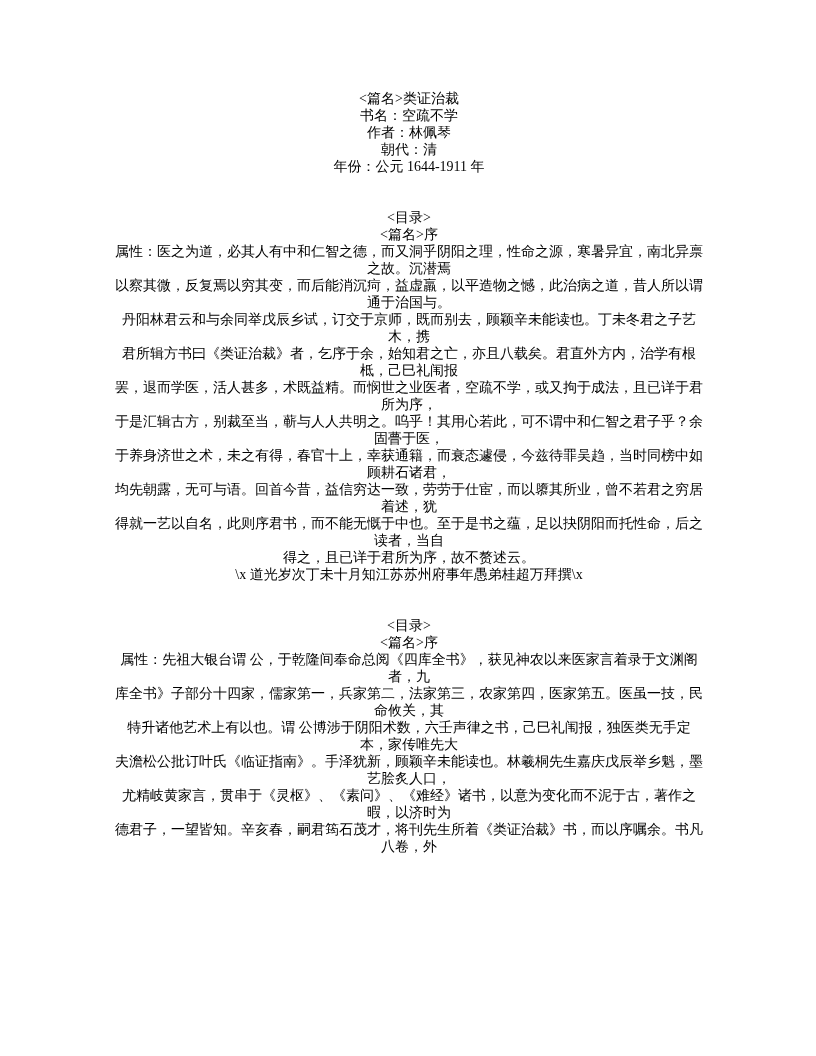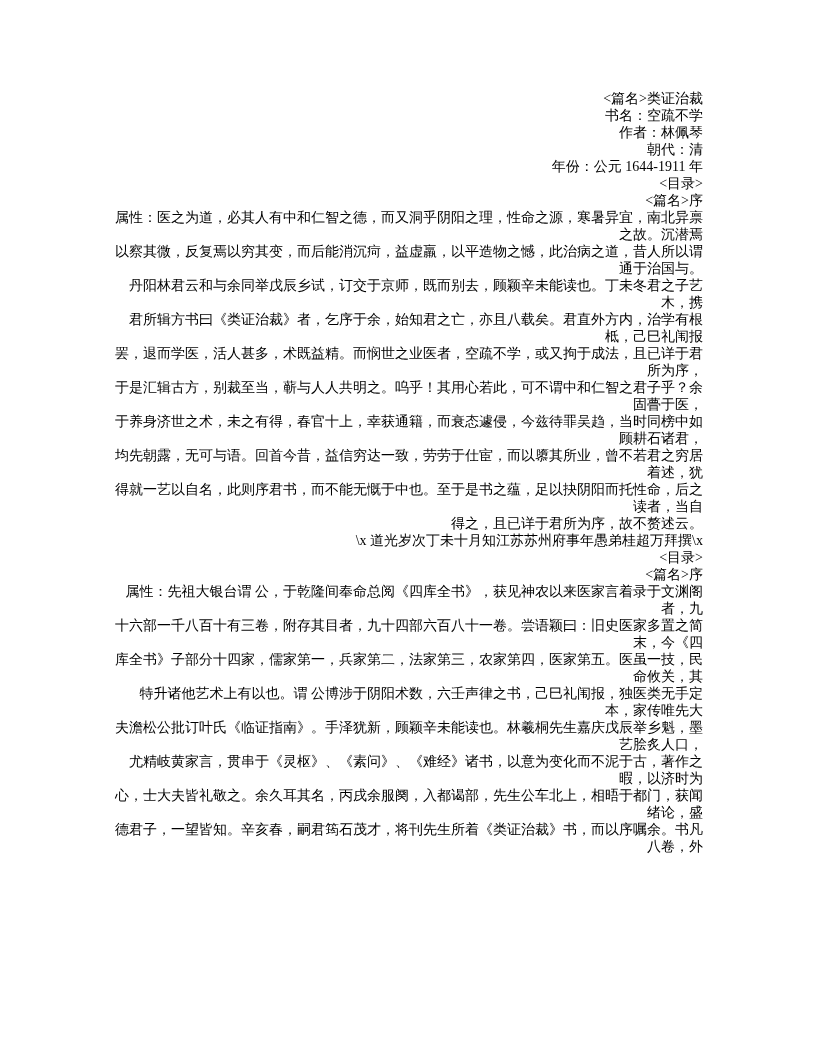--- a/index.html
+++ b/index.html
@@ -10,26 +10,26 @@
     height: 1056px;
     padding: 90px 113px 0 115px;
     background: #ffffff;
     overflow: hidden;
   }
   .doc {
     font-family: "Liberation Serif", serif;
     font-size: 14px;
     line-height: 17px;
     color: #000000;
-    text-align: right;
+    text-align: center;
     line-break: strict;
     overflow-wrap: break-word;
   }
   .line { min-height: 17px; }
-  .section { }
+  .section { margin-top: 34px; }
 </style>
 </head>
 <body style="background: rgb(255, 255, 255);">
 
 <div class="page">
   <div class="doc" style="color: rgb(0, 0, 0);">
     <div id="header-block">
         <div class="line">&lt;篇名&gt;类证治裁</div>
         <div class="line">书名：空疏不学</div>
         <div class="line">作者：林佩琴</div>
@@ -49,22 +49,20 @@
         <div class="line">于养身济世之术，未之有得，春官十上，幸获通籍，而衰态遽侵，今兹待罪吴趋，当时同榜中如顾耕石诸君，</div>
         <div class="line">均先朝露，无可与语。回首今昔，益信穷达一致，劳劳于仕宦，而以隳其所业，曾不若君之穷居着述，犹</div>
         <div class="line">得就一艺以自名，此则序君书，而不能无慨于中也。至于是书之蕴，足以抉阴阳而托性命，后之读者，当自</div>
         <div class="line">得之，且已详于君所为序，故不赘述云。</div>
         <div class="line">\x 道光岁次丁未十月知江苏苏州府事年愚弟桂超万拜撰\x</div>
       </div>
       <div class="section">
         <div class="line">&lt;目录&gt;</div>
         <div class="line">&lt;篇名&gt;序</div>
         <div class="line">属性：先祖大银台谓 公，于乾隆间奉命总阅《四库全书》，获见神农以来医家言着录于文渊阁者，九</div>
-        <div class="line">十六部一千八百十有三卷，附存其目者，九十四部六百八十一卷。尝语颖曰：旧史医家多置之简末，今《四</div>
         <div class="line">库全书》子部分十四家，儒家第一，兵家第二，法家第三，农家第四，医家第五。医虽一技，民命攸关，其</div>
         <div class="line">特升诸他艺术上有以也。谓 公博涉于阴阳术数，六壬声律之书，己巳礼闱报，独医类无手定本，家传唯先大</div>
         <div class="line">夫澹松公批订叶氏《临证指南》。手泽犹新，顾颖辛未能读也。林羲桐先生嘉庆戊辰举乡魁，墨艺脍炙人口，</div>
         <div class="line">尤精岐黄家言，贯串于《灵枢》、《素问》、《难经》诸书，以意为变化而不泥于古，著作之暇，以济时为</div>
-        <div class="line">心，士大夫皆礼敬之。余久耳其名，丙戌余服阕，入都谒部，先生公车北上，相晤于都门，获闻绪论，盛</div>
         <div class="line">德君子，一望皆知。辛亥春，嗣君筠石茂才，将刊先生所着《类证治裁》书，而以序嘱余。书凡八卷，外</div>
       </div>
     </div>
 </div>
 
 </body></html>

